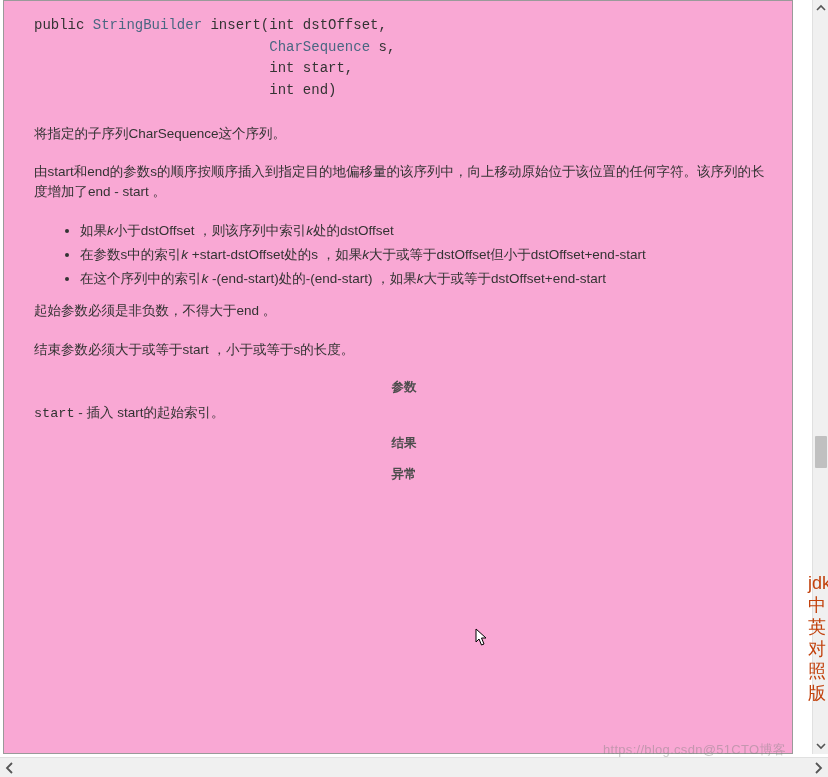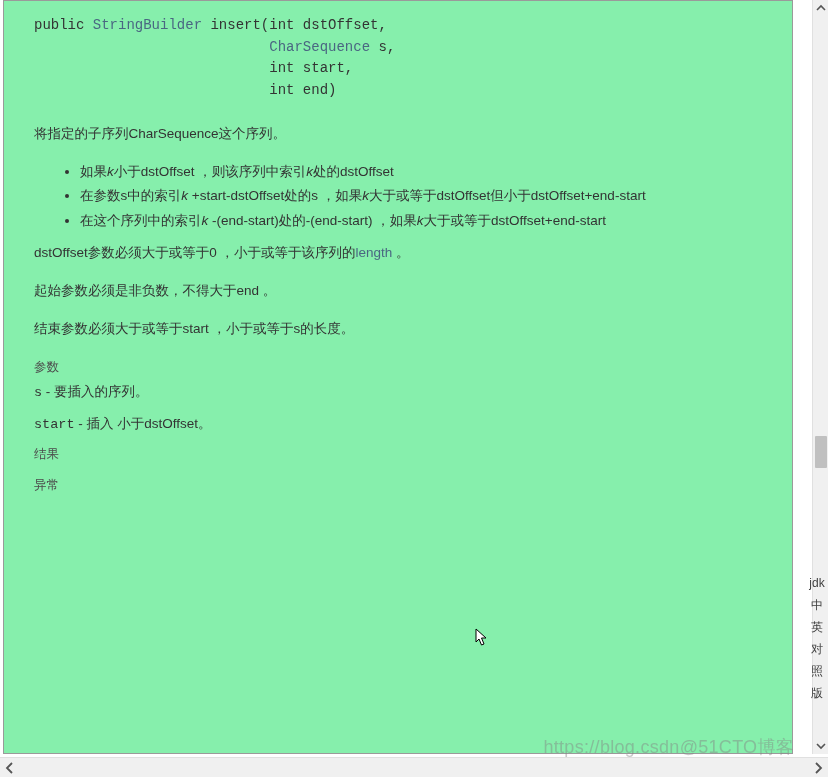--- a/index.html
+++ b/index.html
@@ -9,21 +9,21 @@
     font-family: "Microsoft YaHei", "SimSun", Arial, sans-serif;
     background: #fff;
     overflow: hidden;
     position: relative;
   }
   .outer-frame {
     position: absolute;
     left: 3px; top: 0;
     width: 790px; height: 754px;
     border: 1px solid #9a9a9a;
-    background: #86efac;
+    background: #f9a8d4;
   }
   .vscroll {
     position: absolute;
     right: 0; top: 0;
     width: 16px; height: 754px;
     background: #f0f0f0;
     border-left: 1px solid #e0e0e0;
   }
   .vscroll-arrow {
     width: 16px; height: 16px;
@@ -84,83 +84,82 @@
   }
   ul.bul li {
     margin-bottom: 4px;
     list-style-type: disc;
   }
   .mono { font-family: "Courier New", monospace; font-size: 13.5px; }
   .it { font-style: italic; }
   .link { color: #4a6782; }
   .sect {
     font-size: 12.5px;
-    font-weight: normal;
+    font-weight: bold;
     color: #4c4c4c;
     margin: 8px 0 6px 0;
+    text-align: center;
   }
   .dl-line {
     margin: 6px 0 10px 0;
     font-size: 13.5px;
   }
   .side-label {
     position: absolute;
     right: 2px;
     top: 572px;
     width: 18px;
-    color: #404040;
-    font-size: 12px;
+    color: #c2410c;
+    font-size: 18px;
     line-height: 22px;
-    text-align: center;
     font-family: "Microsoft YaHei", sans-serif;
   }
   .side-label span { display: block; }
   .cursor {
     position: absolute;
     left: 475px; top: 628px;
     width: 14px; height: 20px;
     pointer-events: none;
   }
   .watermark {
     position: absolute;
-    right: 34px;
+    right: 42px;
     bottom: 18px;
-    font-size: 18px;
+    font-size: 13px;
     color: rgba(130,130,130,0.45);
     font-family: Arial, "Microsoft YaHei";
     letter-spacing: 0.3px;
   }
 </style>
 </head>
 <body>
 
 <div class="outer-frame">
   <div class="content">
 
     <pre class="sig"><span class="kw">public </span><span class="type-link">StringBuilder</span><span> insert(int dstOffset,</span>
                             <span class="type-link">CharSequence</span><span> s,</span>
                             <span>int start,</span>
                             <span>int end)</span></pre>
 
     <div class="p">将指定的子序列CharSequence这个序列。</div>
+    <div class="p">由start和end的参数s的顺序按顺序插入到指定目的地偏移量的该序列中，向上移动原始位于该位置的任何字符。该序列的长度增加了end - start 。</div>
 
     <ul class="bul">
       <li><span>如果</span><span class="it">k</span><span>小于dstOffset ，则该序列中索引</span><span class="it">k</span><span>处的dstOffset</span></li>
       <li><span>在参数s中的索引</span><span class="it">k</span><span> +start-dstOffset处的s ，如果</span><span class="it">k</span><span>大于或等于dstOffset但小于dstOffset+end-start</span></li>
       <li><span>在这个序列中的索引</span><span class="it">k</span><span> -(end-start)处的-(end-start) ，如果</span><span class="it">k</span><span>大于或等于dstOffset+end-start</span></li>
     </ul>
 
-    <div class="p"><span>dstOffset参数必须大于或等于0 ，小于或等于该序列的</span><span class="link">length</span><span> 。</span></div>
 
     <div class="p">起始参数必须是非负数，不得大于end 。</div>
     <div class="p">结束参数必须大于或等于start ，小于或等于s的长度。</div>
 
     <div class="sect">参数</div>
-    <div class="dl-line"><span class="mono">s</span><span> - 要插入的序列。</span></div>
-    <div class="dl-line"><span class="mono">start</span><span> - 插入 小于dstOffset。</span></div>
+    <div class="dl-line"><span class="mono">start</span><span> - 插入 start的起始索引。</span></div>
 
     <div class="sect">结果</div>
 
     <div class="sect" style="margin-top:12px">异常</div>
 
   </div>
 </div>
 
 <div class="vscroll">
   <div class="vscroll-arrow up">

